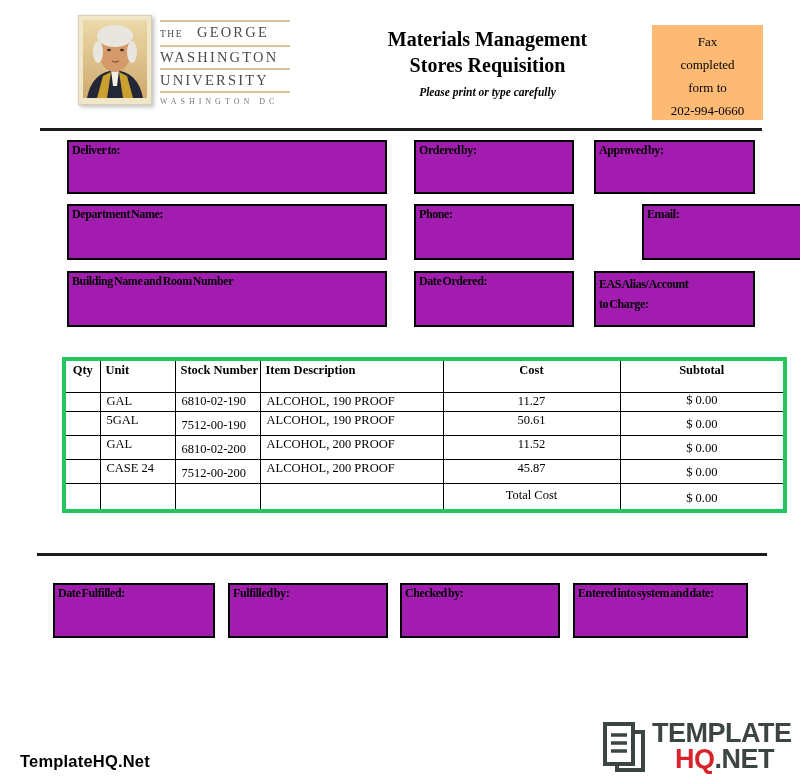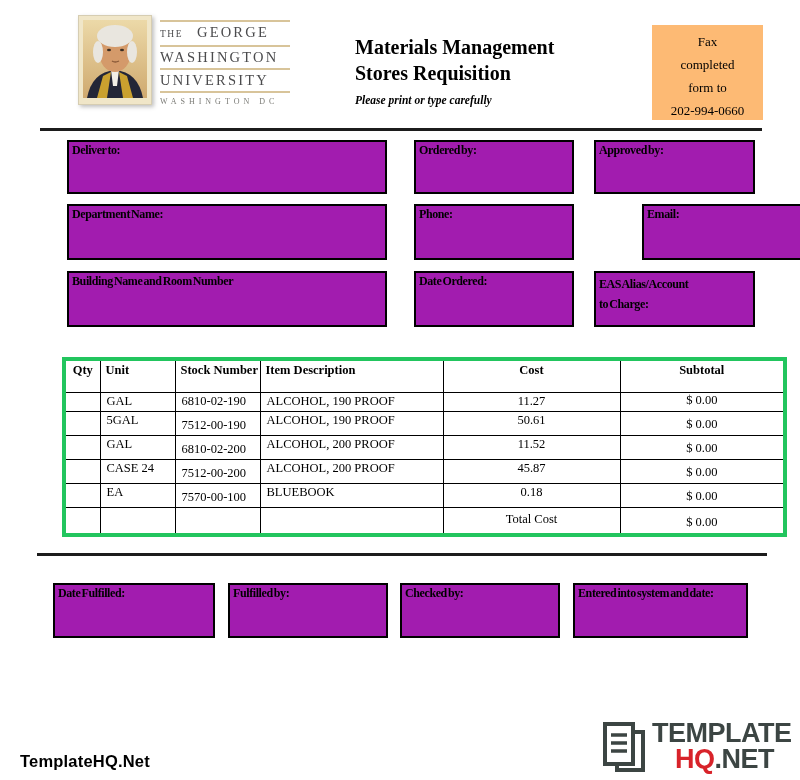--- a/index.html
+++ b/index.html
@@ -8,21 +8,21 @@
 
   
   .gw-logo{position:absolute;left:78px;top:15px;display:flex;align-items:flex-start;}
   .gw-portrait{width:72px;height:88px;border:1px solid #d6cdb2;box-shadow:2px 2px 4px rgba(0,0,0,.25);}
   .gw-wordmark{margin-left:8px;width:130px;padding-top:3px;}
   .gw-rule{height:2px;background:#d8c49a;margin:2px 0;}
   .gw-row{color:#4b4b4d;text-align:left;letter-spacing:2.2px;font-size:14.5px;line-height:17px;white-space:nowrap;}
   .gw-the{font-size:9.5px;letter-spacing:1.5px;margin-right:14px;}
   .gw-tag{color:#7b7b76;font-size:8px;letter-spacing:4px;line-height:13px;white-space:nowrap;}
 
-  .title-block{position:absolute;left:355px;top:26px;width:265px;text-align:left;margin-top:8px;}
+  .title-block{position:absolute;left:355px;top:26px;width:265px;text-align:center;}
   .title-line{font-size:20px;font-weight:bold;line-height:26px;}
   .title-sub{font-size:11.5px;font-style:italic;font-weight:600;margin-top:8px;}
 
   .fax-box{position:absolute;left:652px;top:25px;width:111px;height:95px;background:#fdba74;
            text-align:center;font-size:13px;line-height:23px;padding-top:5px;box-sizing:border-box;}
 
   .rule{position:absolute;height:3px;background:#1c1c1c;}
   #rule-top{left:40px;top:128px;width:722px;}
   #rule-bottom{left:37px;top:553px;width:730px;}
 
@@ -188,28 +188,20 @@
       <td class="c-sub">$ 0.00</td>
     </tr>
     <tr class="data-row">
       <td class="c-qty"></td>
       <td class="c-unit">CASE 24</td>
       <td class="c-stock">7512-00-200</td>
       <td class="c-desc">ALCOHOL, 200 PROOF</td>
       <td class="c-cost">45.87</td>
       <td class="c-sub">$ 0.00</td>
     </tr>
-    <tr class="data-row">
-      <td class="c-qty"></td>
-      <td class="c-unit">EA</td>
-      <td class="c-stock">7570-00-100</td>
-      <td class="c-desc">BLUEBOOK</td>
-      <td class="c-cost">0.18</td>
-      <td class="c-sub">$ 0.00</td>
-    </tr>
     <tr class="total-row">
       <td class="c-qty"></td>
       <td class="c-unit"></td>
       <td class="c-stock"></td>
       <td class="c-desc"></td>
       <td class="c-total-label">Total Cost</td>
       <td class="c-sub">$ 0.00</td>
     </tr>
   </tbody>
     </table>

